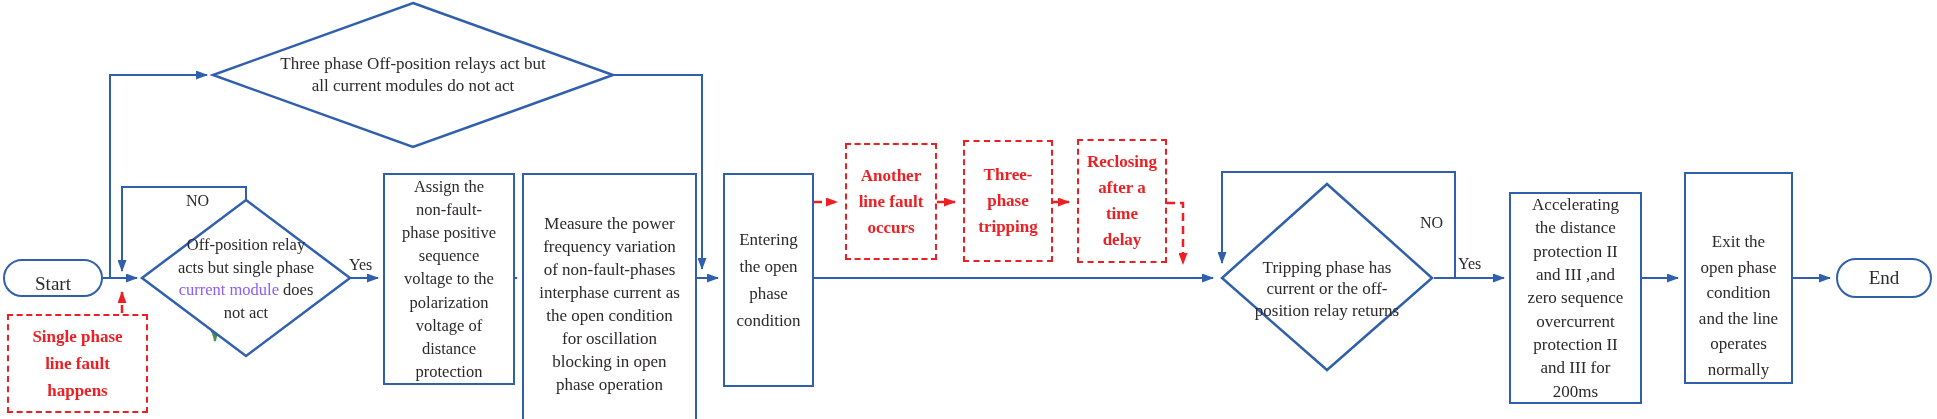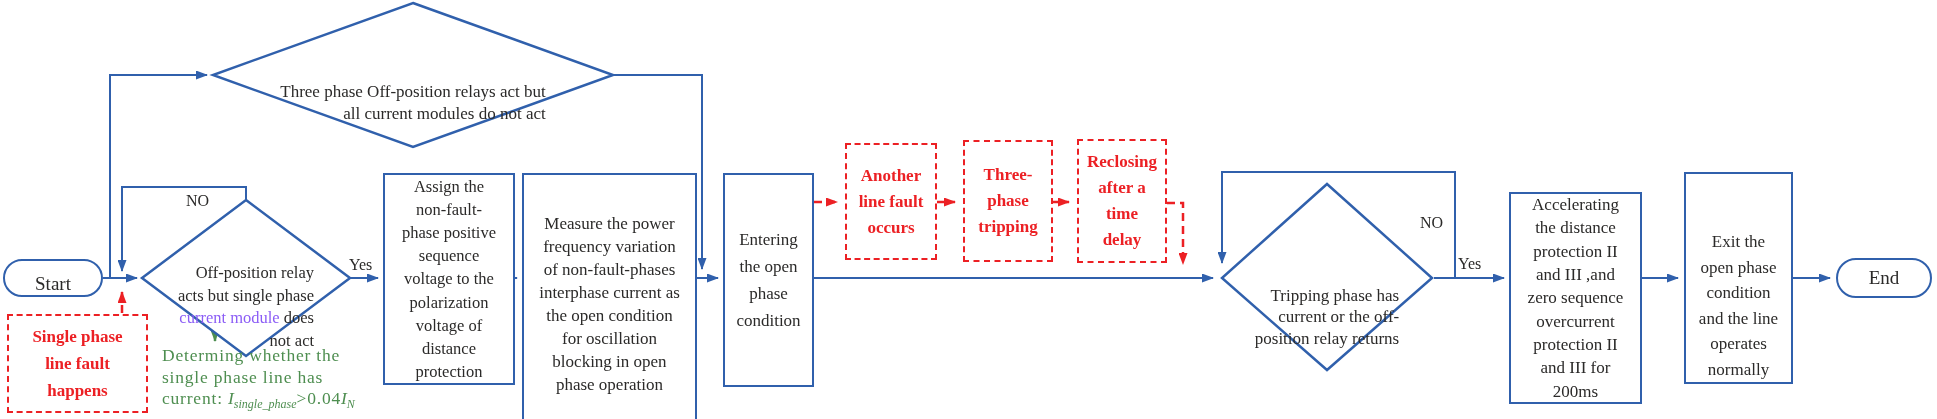--- a/index.html
+++ b/index.html
@@ -13,21 +13,21 @@
     text-align:center;white-space:pre-line;box-sizing:border-box;background:#ffffff;
   }
   .box{border:2px solid #3060ac;font-size:17px;line-height:23px;}
   .stadium{border:2.5px solid #3060ac;border-radius:22px;font-size:19px;}
   .reddash{
     border:2.5px dashed #ec2024;color:#ec2024;font-weight:bold;
     font-size:17px;line-height:26px;background:transparent;
   }
   .dtext{
     position:absolute;display:flex;align-items:center;justify-content:center;
-    text-align:right;white-space:pre-line;font-size:17px;line-height:22px;margin-top:28px;
+    text-align:center;white-space:pre-line;font-size:17px;line-height:22px;
   }
   .lbl{position:absolute;font-size:16px;white-space:nowrap;}
   .green{color:#8b5cf6;}
   .greennote{
     position:absolute;color:#4e8e50;font-size:17.5px;line-height:21.5px;
     letter-spacing:0.8px;white-space:pre-line;text-align:left;
   }
   .mi{font-style:italic;letter-spacing:0;}
   .msub{font-style:italic;font-size:12px;vertical-align:-4px;letter-spacing:0;}
 </style>
@@ -161,22 +161,19 @@
 phase
 tripping</span>
   </div>
   <div class="node reddash" style="left:1077px;top:139px;width:90px;height:124px;">
     <span>Reclosing
 after a
 time
 delay</span>
   </div>
 
-  <div class="greennote" style="left:162px;top:345px;width:250px;"><span>Determing whether the
-single phase line has
-current: </span><span class="mi">I</span><span class="msub">single_phase</span><span>&gt;0.04</span><span class="mi">I</span><span class="msub">N</span></div>
 
   <div class="lbl" style="left:186px;top:192px;">NO</div>
   <div class="lbl" style="left:349px;top:256px;">Yes</div>
   <div class="lbl" style="left:1420px;top:214px;">NO</div>
   <div class="lbl" style="left:1458px;top:255px;">Yes</div>
 
 </div>
 
 </body></html>

